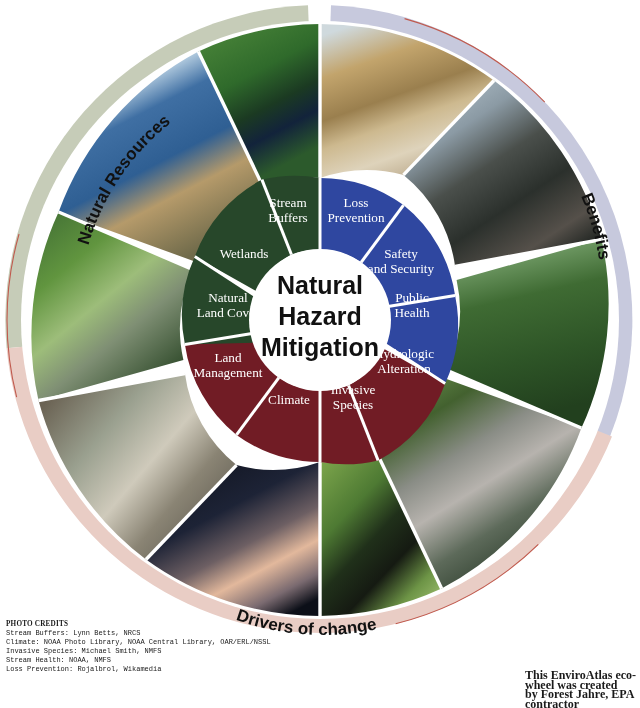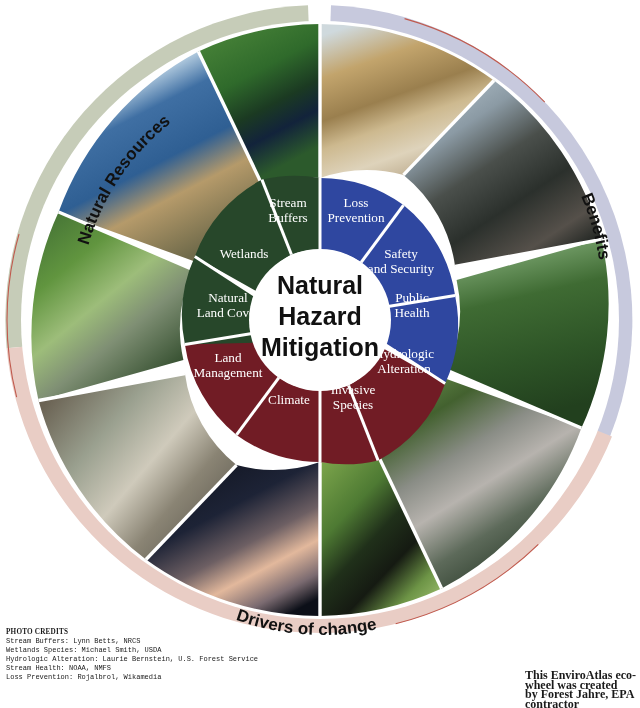--- a/index.html
+++ b/index.html
@@ -28,21 +28,21 @@
     left: 6px;
     top: 612px;
     width: 260px;
   }
   .credits-title {
     font-family: "Liberation Serif", serif;
     font-weight: bold;
     font-size: 7.2px;
     letter-spacing: 0.2px;
     color: #1a1a1a;
-    margin: 16px 0 1px 0;
+    margin: 8px 0 1px 0;
   }
   .credits-line {
     font-family: Liberation Mono, monospace;
     font-size: 7px;
     line-height: 9.1px;
     color: #1a1a1a;
     white-space: nowrap;
   }
 
   .attribution {
@@ -288,22 +288,22 @@
     <textPath href="#arc-bf" startOffset="12%">Benefits</textPath>
   </text>
   <text class="ring-label">
     <textPath href="#arc-dc" startOffset="10%">Drivers of change</textPath>
   </text>
 </svg>
 
 <div class="credits">
   <div class="credits-title">PHOTO CREDITS</div>
   <div class="credits-line">Stream Buffers: Lynn Betts, NRCS</div>
-  <div class="credits-line">Wetlands Species: Michael Smith, USDA</div>
-  <div class="credits-line">Hydrologic Alteration: Laurie Bernstein, U.S. Forest Service</div>
+  <div class="credits-line">Climate: NOAA Photo Library, NOAA Central Library, OAR/ERL/NSSL</div>
+  <div class="credits-line">Invasive Species: Michael Smith, NMFS</div>
   <div class="credits-line">Stream Health:  NOAA, NMFS</div>
   <div class="credits-line">Loss Prevention: Rojalbrol, Wikamedia</div>
 </div>
 
 <div class="attribution">
   <div>This EnviroAtlas eco-wheel was created</div>
   <div>by Forest Jahre, EPA contractor</div>
 </div>
 
 </body></html>

